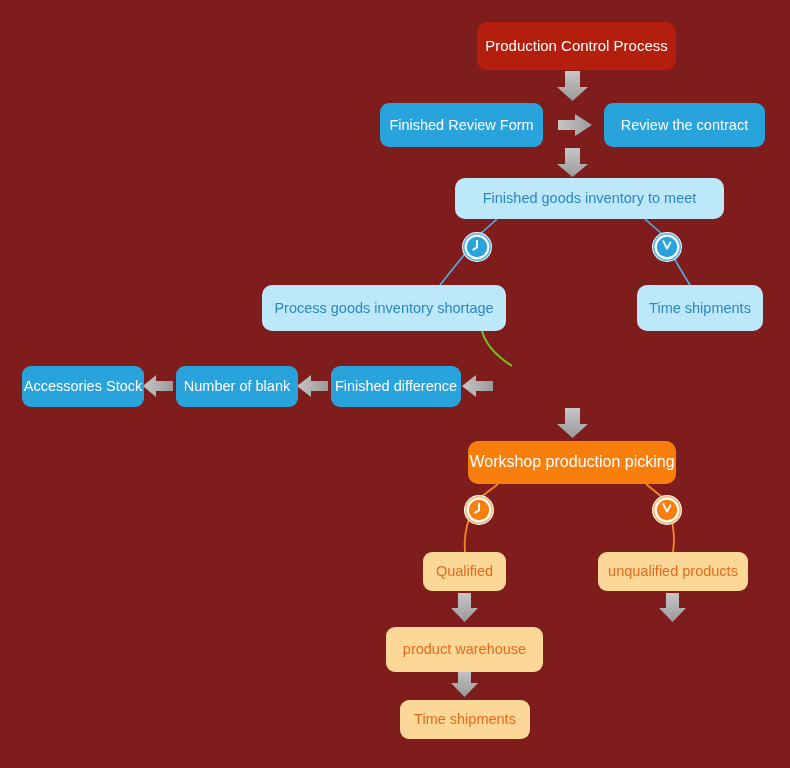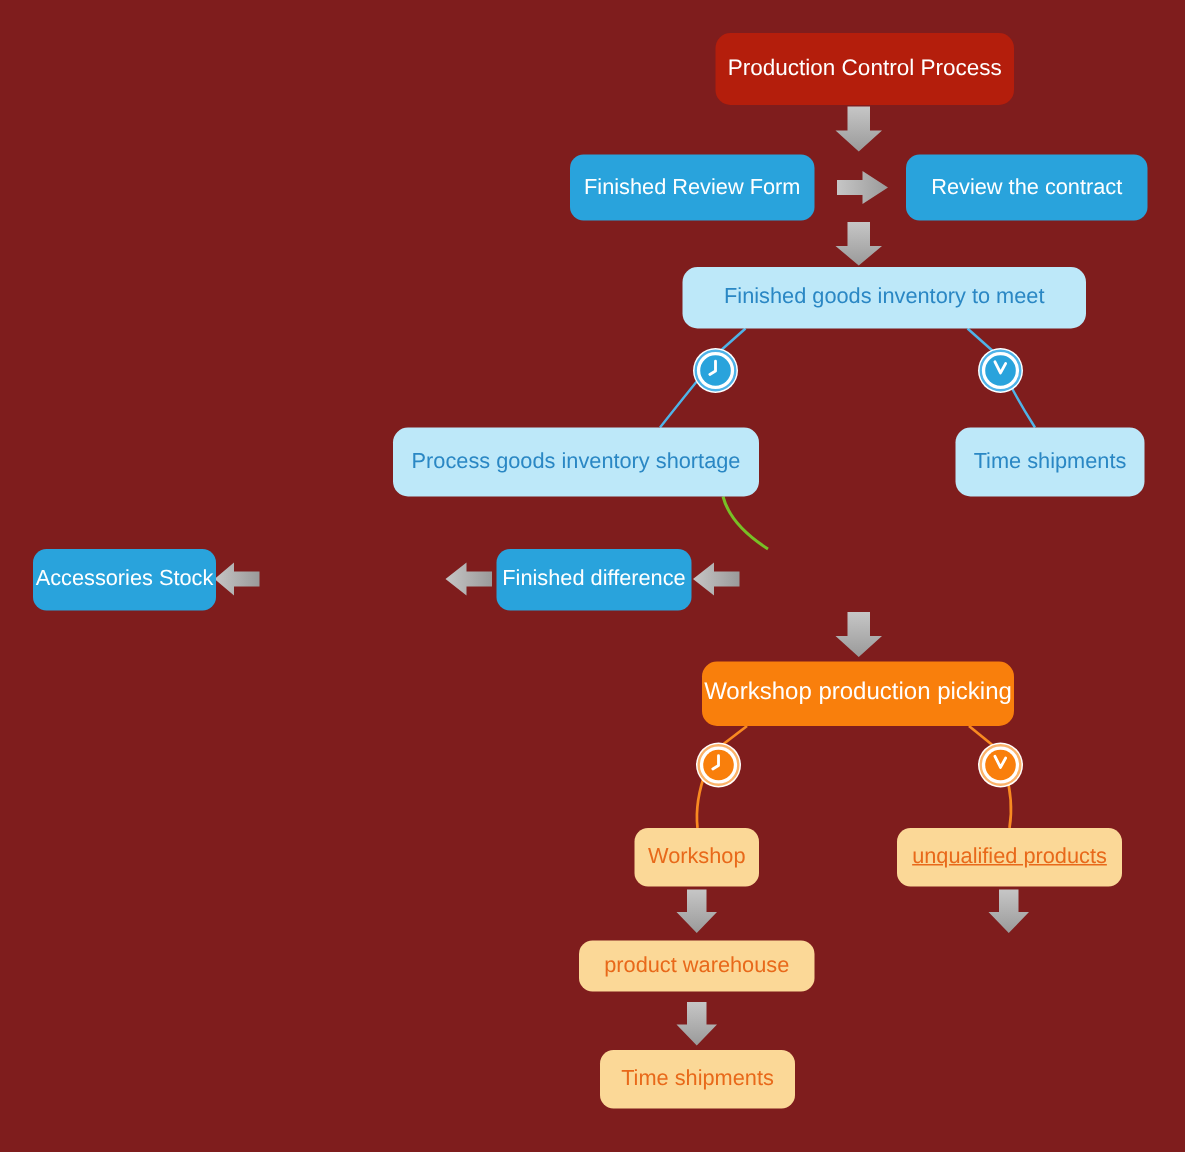--- a/index.html
+++ b/index.html
@@ -192,38 +192,41 @@
 
   <div class="node theme-lightblue" style="left:637px; top:285px; width:126px; height:46px;">
     <span>Time shipments</span>
   </div>
 
 
   <div class="node theme-blue" style="left:331px; top:366px; width:130px; height:41px;">
     <span>Finished difference</span>
   </div>
 
+  <div class="node theme-blue" style="left:176px; top:366px; width:122px; height:41px;">
+    <span>Number of blank</span>
+  </div>
 
   <div class="node theme-blue" style="left:22px; top:366px; width:122px; height:41px;">
     <span>Accessories Stock</span>
   </div>
 
   <div class="node theme-orange" style="left:468px; top:441px; width:208px; height:43px;">
     <span>Workshop production picking</span>
   </div>
 
   <div class="node theme-lightorange" style="left:423px; top:552px; width:83px; height:39px;">
-    <span>Workshop</span>
-  </div>
-
-  <div class="node theme-lightorange" style="left:598px; top:552px; width:150px; height:39px;text-decoration:underline;">
+    <span>Qualified</span>
+  </div>
+
+  <div class="node theme-lightorange" style="left:598px; top:552px; width:150px; height:39px;">
     <span>unqualified products</span>
   </div>
 
-  <div class="node theme-lightorange" style="left:386px; top:627px; width:157px; height:34px;">
+  <div class="node theme-lightorange" style="left:386px; top:627px; width:157px; height:45px;">
     <span>product warehouse</span>
   </div>
 
 
   <div class="node theme-lightorange" style="left:400px; top:700px; width:130px; height:39px;">
     <span>Time shipments</span>
   </div>
 
   <div class="badge" style="left:462px; top:232px;">
     <svg width="30" height="30" viewBox="0 0 30 30">

